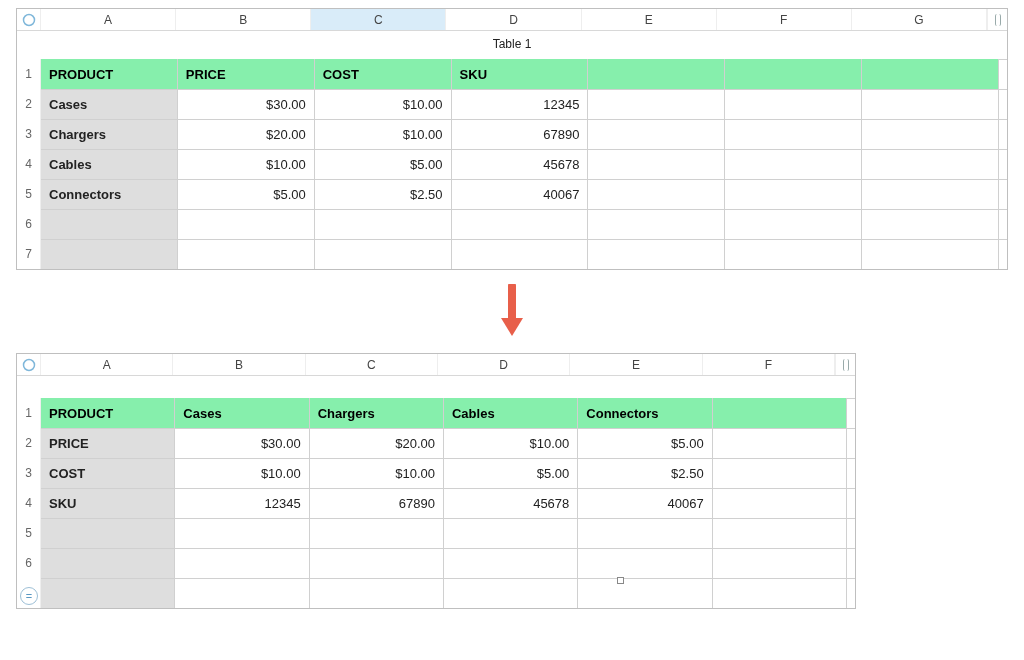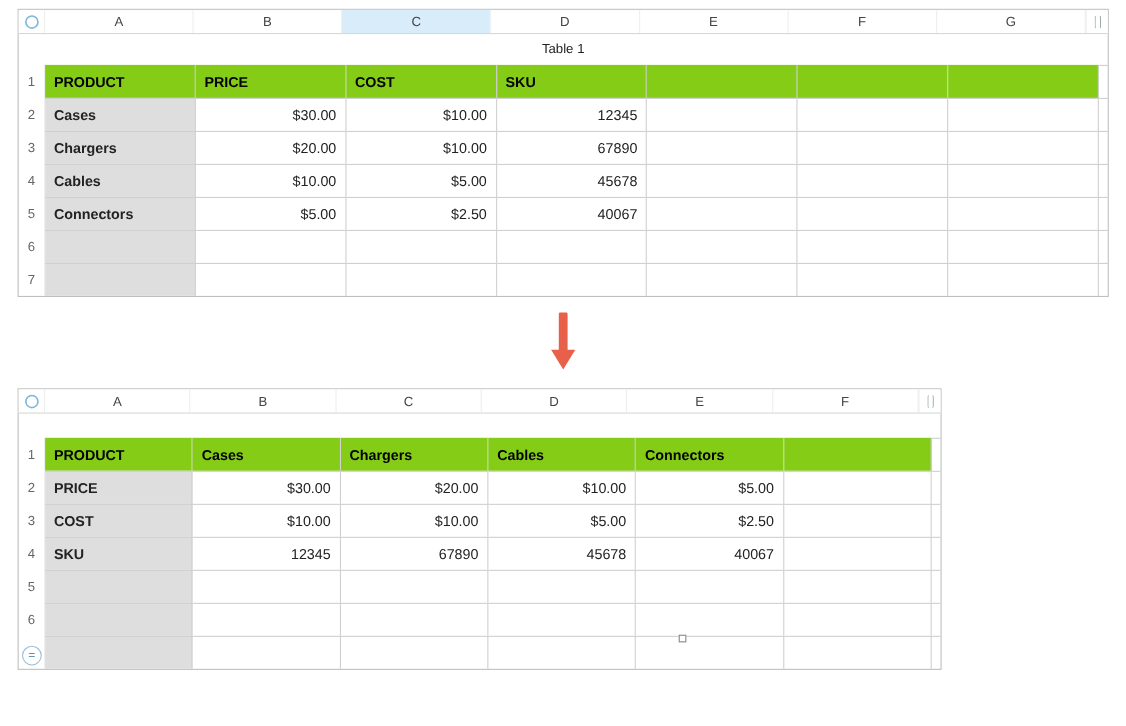--- a/index.html
+++ b/index.html
@@ -73,21 +73,21 @@
     flex: 1;
     border-top: 1px solid #d0d0d0;
     border-right: 1px solid #d0d0d0;
     padding: 0 8px;
     display: flex; align-items: center;
     font-size: 13px;
     white-space: nowrap;
     overflow: hidden;
   }
   .rgut { width: 8px; border-top: 1px solid #d0d0d0; }
-  .hdr .cell { background: #84cc16; font-weight: bold; color: #000; border-top: none; }
+  .hdr .cell { background: #86efac; font-weight: bold; color: #000; border-top: none; }
   .rowlabel { background: #dedede; font-weight: bold; }
   .num { justify-content: flex-end; }
   .left { justify-content: flex-start; }
   .arrow-wrap { text-align: center; padding: 14px 0 10px 0; }
   .arrow-wrap svg { display:inline-block; }
   .eq-circle {
     position: absolute;
     left: 3px; bottom: 3px;
     width: 18px; height: 18px;
     border: 1px solid #9dbfd6;

